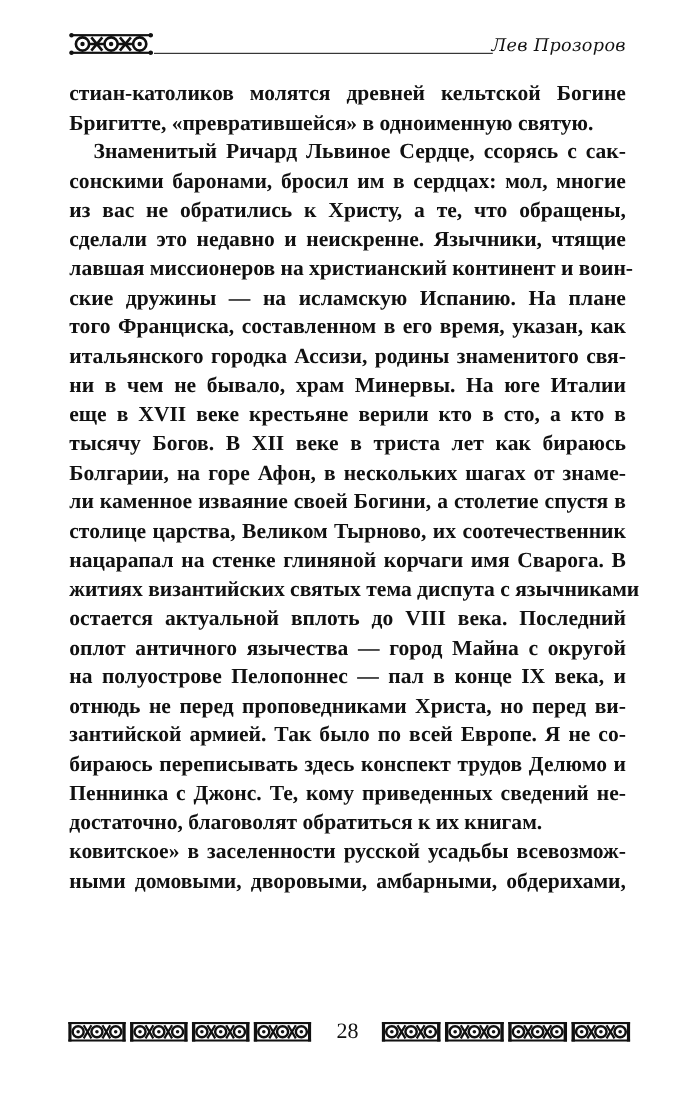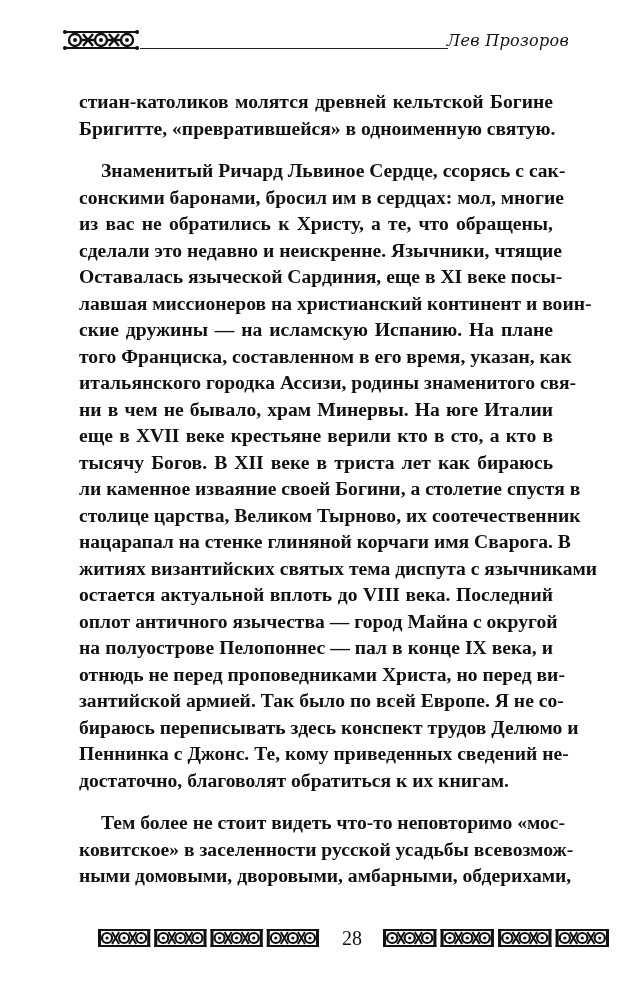--- a/index.html
+++ b/index.html
@@ -9,27 +9,27 @@
   
   .header { position: absolute; left: 63px; top: 28px; width: 506px; height: 26px; }
   .header-ornament { position: absolute; left: 0; top: 2px; width: 76px; height: 20px; }
   .header-rule { position: absolute; left: 77px; top: 20px; width: 308px; height: 0; border-top: 1.6px solid #222; }
   .header-author { position: absolute; right: 0; top: 3px; font-family: "DejaVu Serif", serif; font-style: italic; font-size: 16px; letter-spacing: 0.3px; white-space: nowrap; }
 
   
   .body-text { position: absolute; left: 63px; top: 73px; width: 506px;
     font-family: "Liberation Serif", serif; font-size: 19.6px; line-height: 26.5px;
     text-align: justify; font-weight: bold; }
-  .para { margin: 16px; }
+  .para { margin: 0; }
   .para .ln { display: block; text-align: justify; text-align-last: justify; white-space: nowrap; }
   .para .ln.last { text-align-last: left; }
   .para .ln.indent { text-indent: 22px; }
 
   
-  .footer { position: absolute; left: 62px; top: 926px; width: 512px; height: 24px; margin-left: 36px; }
+  .footer { position: absolute; left: 62px; top: 926px; width: 512px; height: 24px; }
   .footer-orn { position: absolute; top: 3px; height: 18px; }
   .footer-orn.left { left: 0; width: 221px; }
   .footer-orn.right { left: 285px; width: 226px; }
   .page-number { position: absolute; left: 241px; top: 0; width: 26px; text-align: center;
     font-family: "Liberation Serif", serif; font-size: 20px; line-height: 24px; }
 </style>
 </head>
 <body>
 
 <div class="page">
@@ -64,43 +64,42 @@
   <div class="body-text">
     <p class="para">
       <span class="ln">стиан-католиков молятся древней кельтской Богине</span>
       <span class="ln last">Бригитте, «превратившейся» в одноименную святую.</span>
     </p>
     <p class="para">
       <span class="ln indent">Знаменитый Ричард Львиное Сердце, ссорясь с сак-</span>
       <span class="ln">сонскими баронами, бросил им в сердцах: мол, многие</span>
       <span class="ln">из вас не обратились к Христу, а те, что обращены,</span>
       <span class="ln">сделали это недавно и неискренне. Язычники, чтящие</span>
-      <span class="ln">Оставалась языческой Сардиния, еще в XI веке посы-</span>
       <span class="ln">лавшая миссионеров на христианский континент и воин-</span>
       <span class="ln">ские дружины — на исламскую Испанию. На плане</span>
       <span class="ln">того Франциска, составленном в его время, указан, как</span>
       <span class="ln">итальянского городка Ассизи, родины знаменитого свя-</span>
       <span class="ln">ни в чем не бывало, храм Минервы. На юге Италии</span>
       <span class="ln">еще в XVII веке крестьяне верили кто в сто, а кто в</span>
       <span class="ln">тысячу Богов. В XII веке в триста лет как бираюсь</span>
+      <span class="ln">Болгарии, на горе Афон, в нескольких шагах от знаме-</span>
       <span class="ln">ли каменное изваяние своей Богини, а столетие спустя в</span>
       <span class="ln">столице царства, Великом Тырново, их соотечественник</span>
       <span class="ln">нацарапал на стенке глиняной корчаги имя Сварога. В</span>
       <span class="ln">житиях византийских святых тема диспута с язычниками</span>
       <span class="ln">остается актуальной вплоть до VIII века. Последний</span>
       <span class="ln">оплот античного язычества — город Майна с округой</span>
       <span class="ln">на полуострове Пелопоннес — пал в конце IX века, и</span>
       <span class="ln">отнюдь не перед проповедниками Христа, но перед ви-</span>
       <span class="ln">зантийской армией. Так было по всей Европе. Я не со-</span>
       <span class="ln">бираюсь переписывать здесь конспект трудов Делюмо и</span>
       <span class="ln">Пеннинка с Джонс. Те, кому приведенных сведений не-</span>
       <span class="ln last">достаточно, благоволят обратиться к их книгам.</span>
     </p>
     <p class="para">
-      <span class="ln indent">Тем более не стоит видеть что-то неповторимо «мос-</span>
       <span class="ln">ковитское» в заселенности русской усадьбы всевозмож-</span>
       <span class="ln">ными домовыми, дворовыми, амбарными, обдерихами,</span>
     </p>
   </div>
 
   <div class="footer">
     <svg class="footer-orn left" viewBox="0 0 220 18" preserveAspectRatio="none">
       <defs>
         <g id="unit">
           <rect x="0" y="0" width="52" height="2" fill="#111"></rect>

